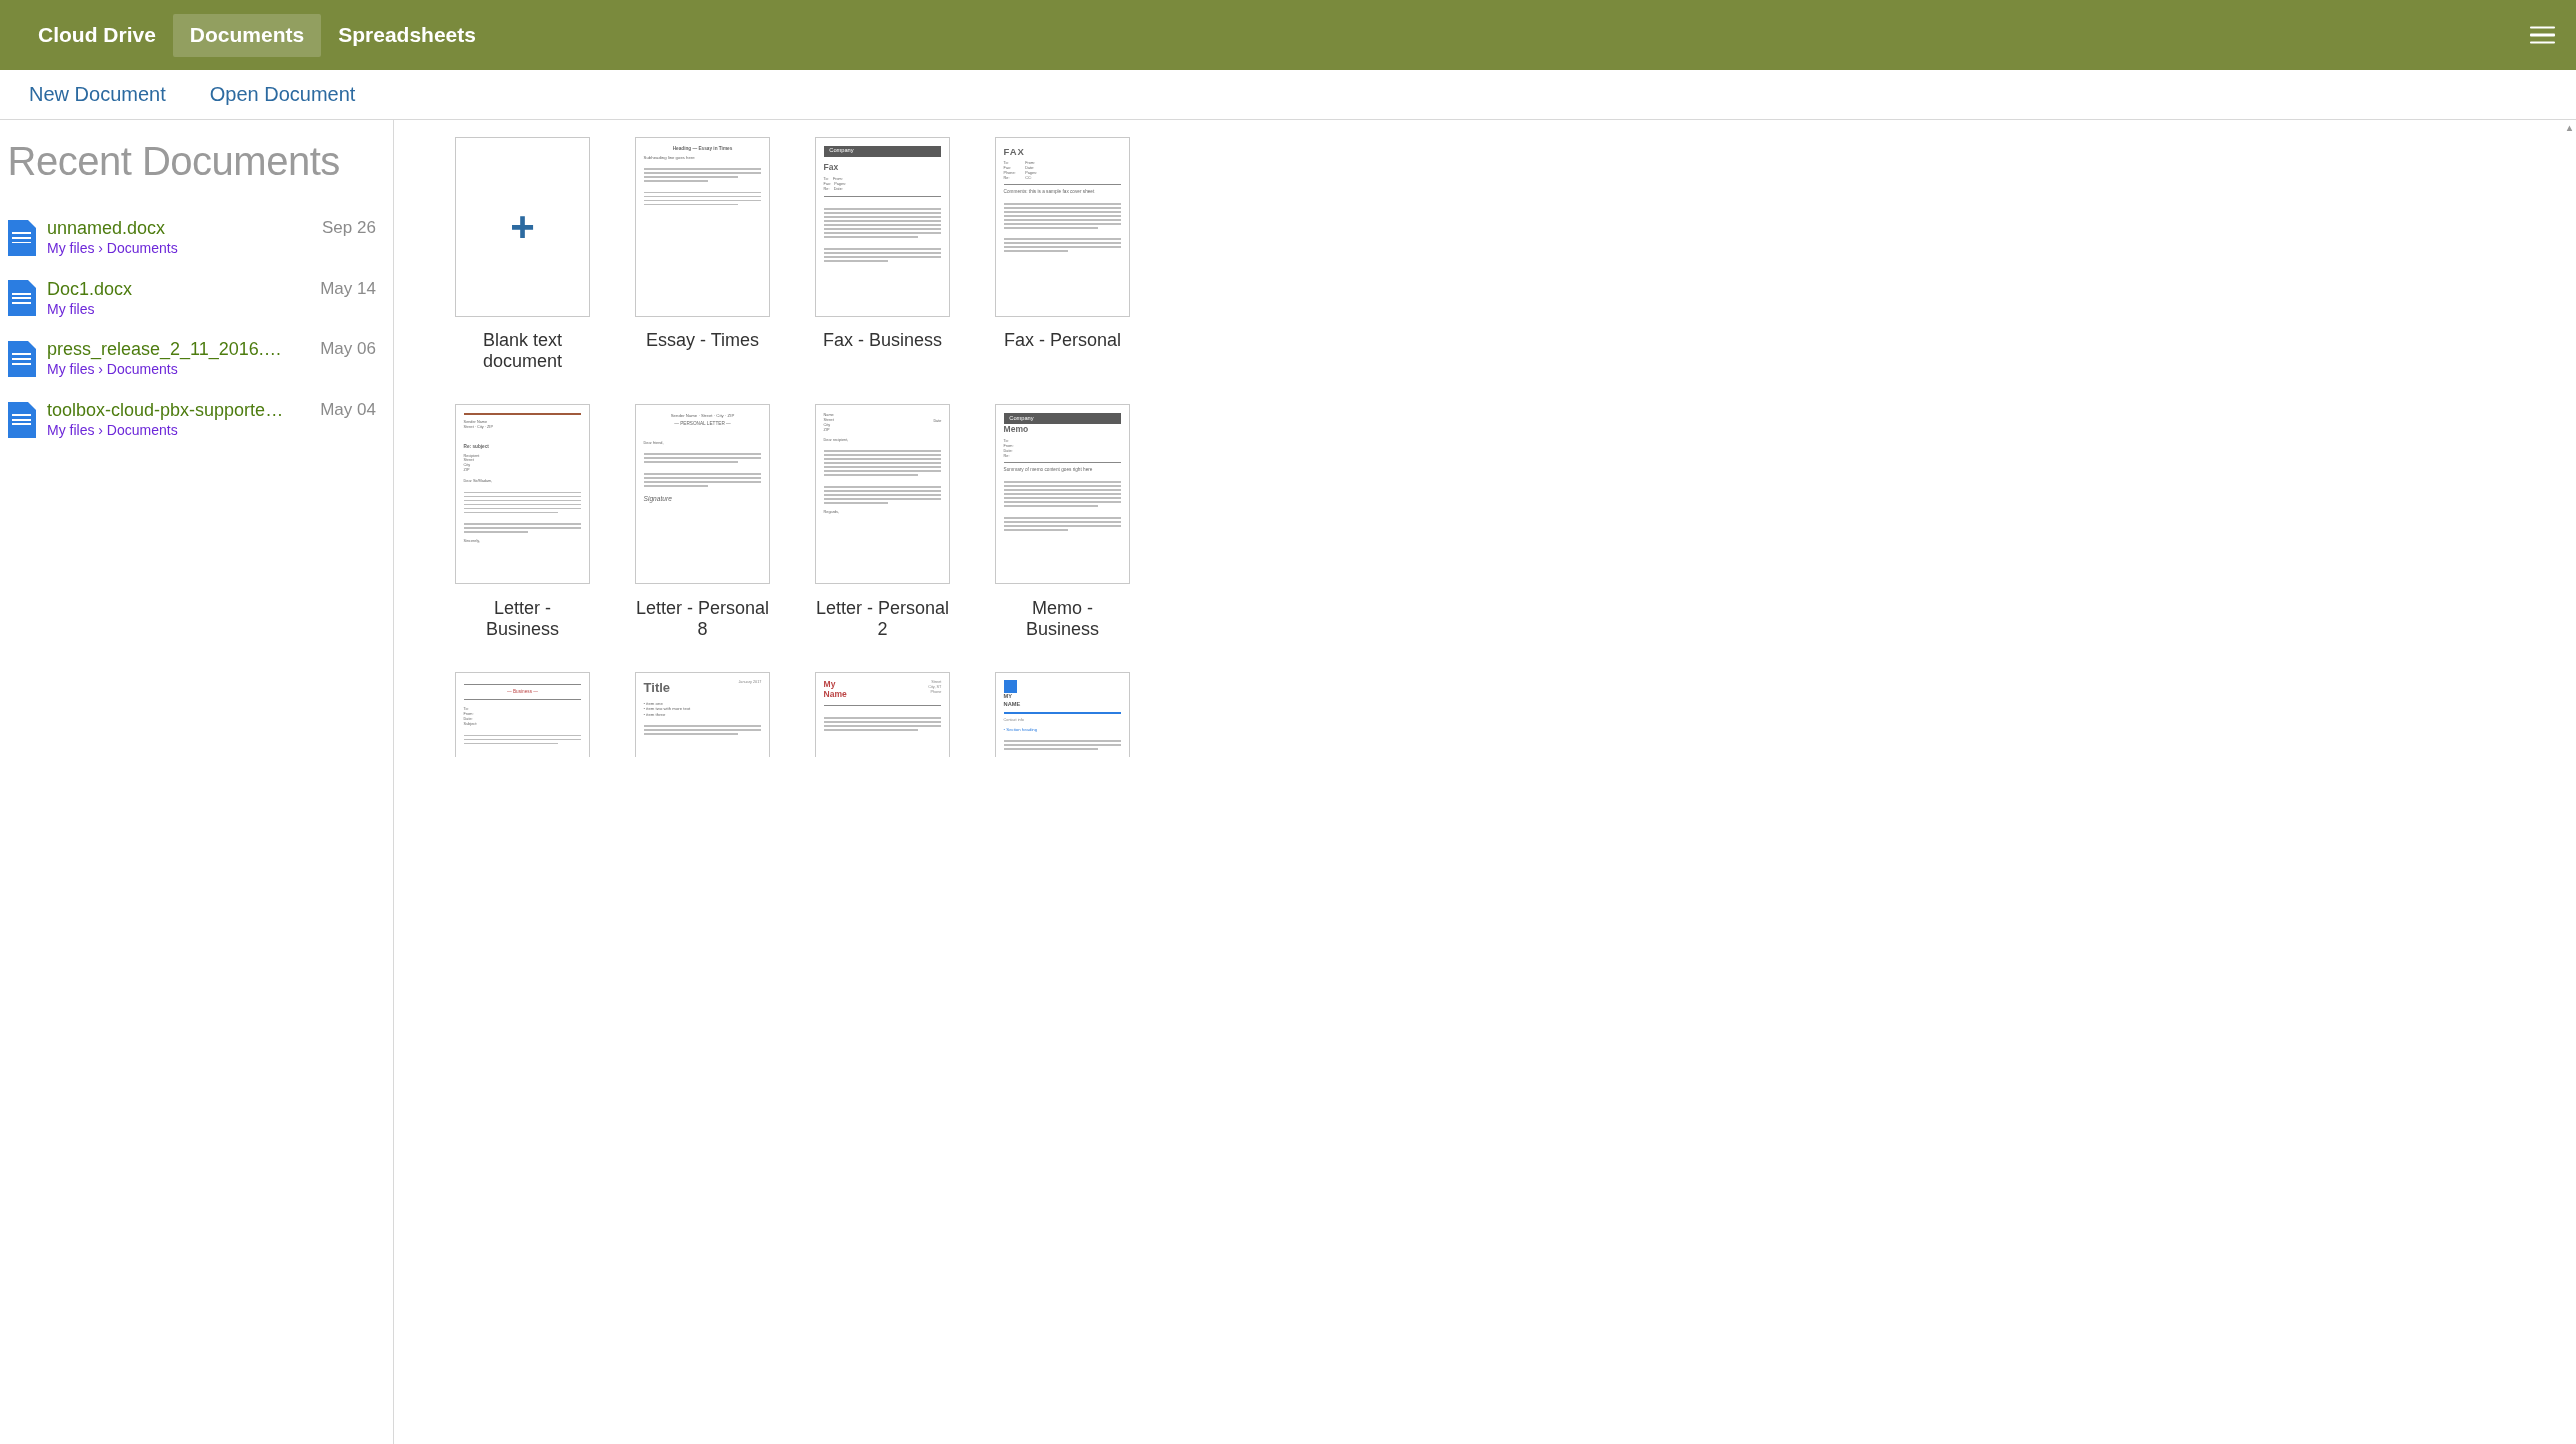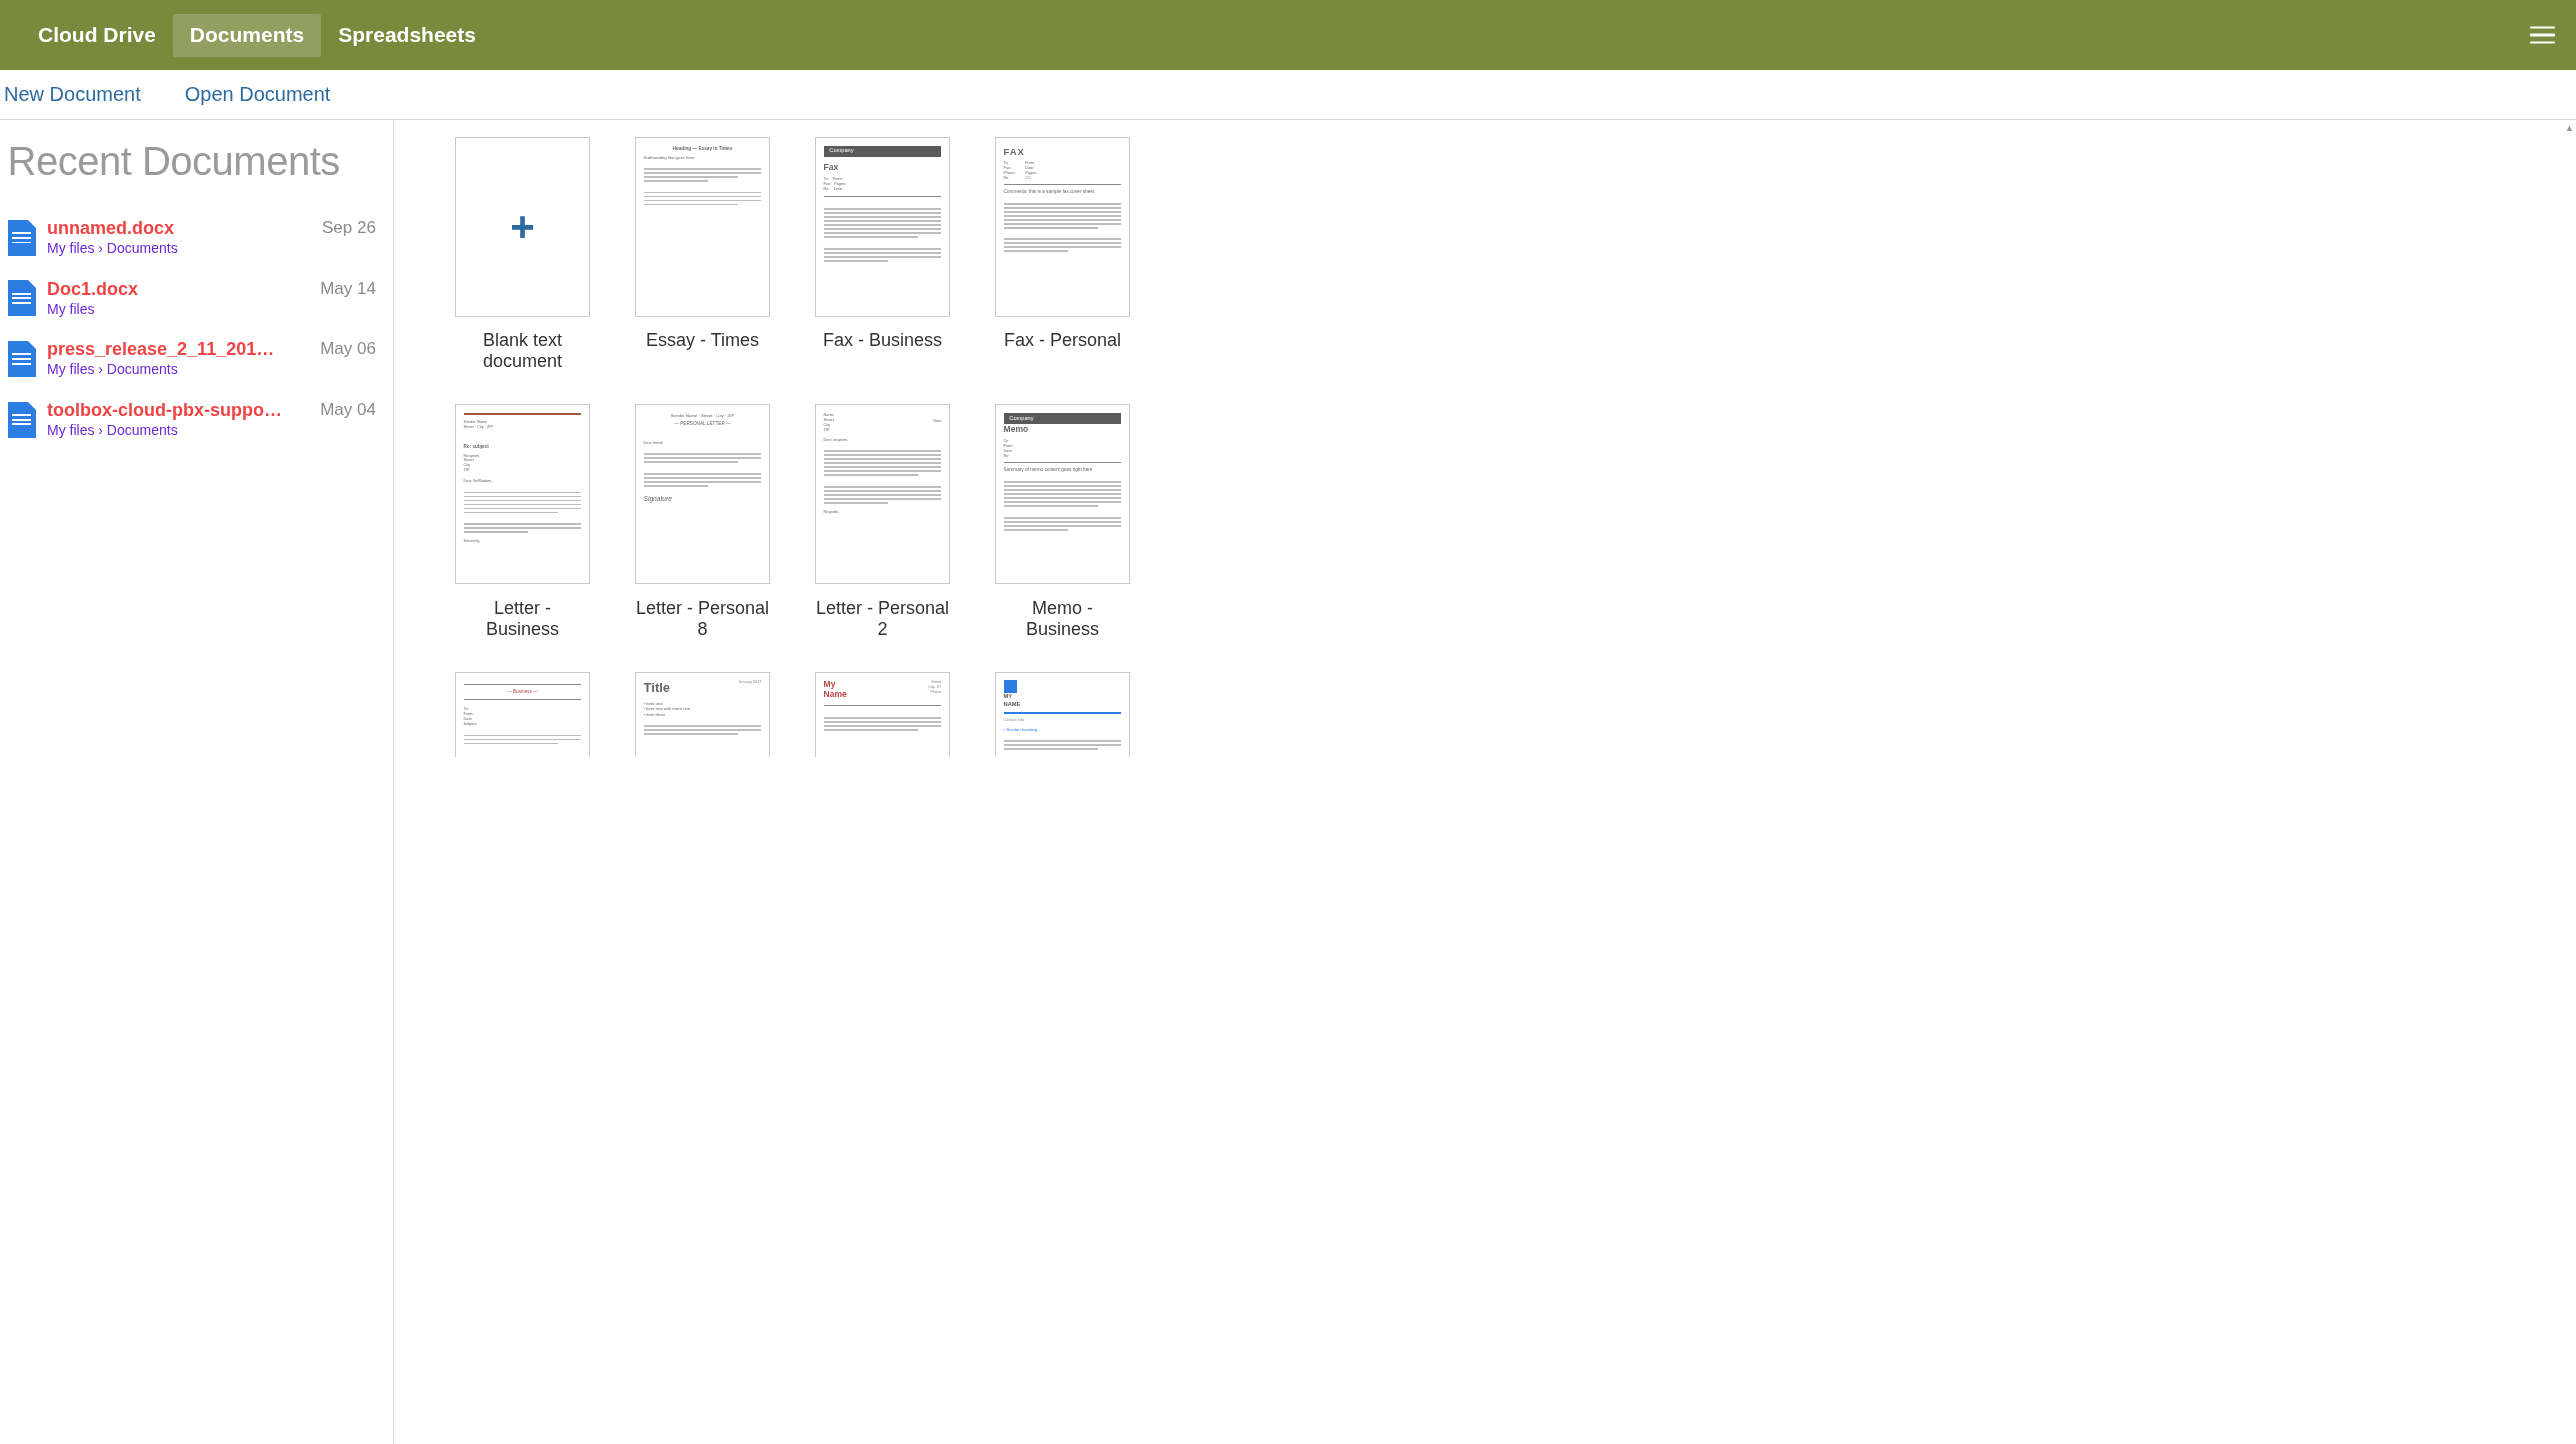--- a/index.html
+++ b/index.html
@@ -4,33 +4,33 @@
 <style>
   * { box-sizing: border-box; margin: 0; padding: 0; }
   html, body { height: 100%; font-family: "Helvetica Neue", Arial, sans-serif; background:#fff; }
   
   .topbar { background:#7a8a3d; height:70px; display:flex; align-items:center; padding:8px 21px; color:#fff; position:relative; }
   .topbar .tab { font-size:21px; font-weight:600; padding:9.5px 17px; cursor:pointer; border-radius:1.9px; }
   .topbar .tab.active { background:rgba(255,255,255,.18); }
   .hamburger { position:absolute; right:21px; top:50%; transform:translateY(-50%); cursor:pointer; }
   .hamburger div { width:25px; height:2.8px; background:#fff; margin:4.7px 0; border-radius:0.9px; }
   
-  .actionbar { height:50px; border-bottom:0.9px solid #d8d8d8; display:flex; align-items:center; padding:0 4px; gap:44px; }
+  .actionbar { height:50px; border-bottom:0.9px solid #d8d8d8; display:flex; align-items:center; padding:0 29px; gap:44px; }
   .actionbar a { color:#2c6aa0; font-size:20px; text-decoration:none; cursor:pointer; }
   
   .main { display:flex; height:calc(100% - 120px); }
   .sidebar { width:394px; border-right:0.9px solid #d8d8d8; padding:17px 7.6px 0 7.6px; overflow:hidden; }
   .sidebar h1 { font-size:40px; font-weight:400; color:#9a9a9a; margin:1.9px 0 26.5px 0; letter-spacing:-0.5px; }
   .recent-item { display:flex; align-items:flex-start; gap:11.4px; padding:7.6px 0 15px 0; cursor:pointer; }
   .doc-icon { width:28px; height:36px; background:#2b7de1; position:relative; flex-shrink:0; margin-top:1.9px; }
   .doc-icon::after { content:""; position:absolute; right:0; top:0; border-style:solid; border-width:0 8.5px 8.5px 0; border-color:transparent #fff transparent transparent; }
   .doc-icon .lines { position:absolute; left:4.7px; right:4.7px; top:12.3px; }
   .doc-icon .lines span { display:block; height:1.9px; background:#fff; margin-bottom:2.8px; }
   .recent-meta { flex:1; min-width:0; }
-  .recent-name { font-size:18px; font-weight:700; color:#ef4444; white-space:nowrap; overflow:hidden; text-overflow:ellipsis; max-width:237px; }
+  .recent-name { font-size:18px; font-weight:400; color:#4d7c0f; white-space:nowrap; overflow:hidden; text-overflow:ellipsis; max-width:237px; }
   .recent-path { font-size:14px; color:#6d28d9; margin-top:1px; }
   .recent-date { font-size:17px; color:#8b8b8b; flex-shrink:0; padding-right:9.5px; }
   
   .content { flex:1; overflow-y:auto; padding:17px 19px 38px 61px; position:relative; }
   .content h1 { font-size:40px; font-weight:400; color:#9a9a9a; margin:1.9px 0 30px 0; letter-spacing:-0.5px; }
   .grid { display:grid; grid-template-columns:repeat(4, 135px); gap:32px 45px; }
   .template { width:135px; cursor:pointer; }
   .thumb { width:135px; height:180px; border:0.9px solid #c8c8c8; background:#fff; padding:7.6px; font-size:3.8px; color:#666; line-height:1.3; overflow:hidden; display:flex; flex-direction:column; }
   .thumb.blank { align-items:center; justify-content:center; }
   .plus { font-size:42px; color:#2c6aa0; font-weight:700; line-height:1; }

